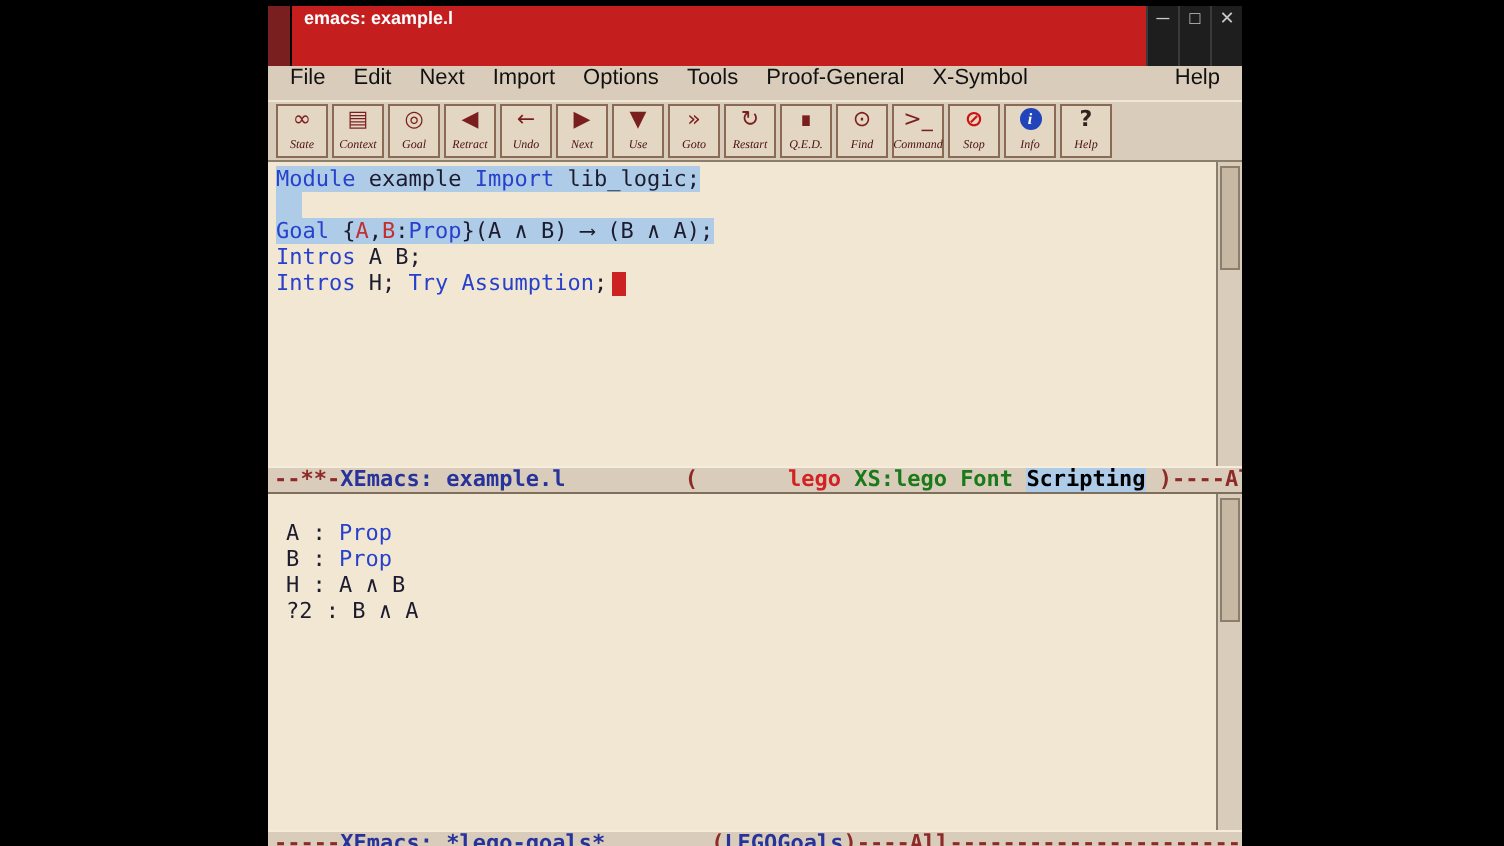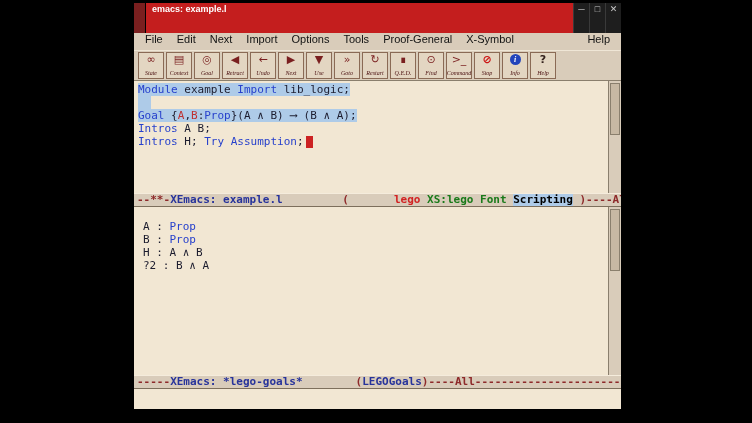--- a/index.html
+++ b/index.html
@@ -27,21 +27,21 @@
   .toolbar { height: 31px; display: flex; align-items: center; padding: 0 3px; border-top: 1px solid #efe6d6; border-bottom: 1px solid #8a7f6d; flex: 0 0 auto; }
   .tb-btn { width: 26px; height: 27px; margin: 0 1px; border: 1px solid #8a6a55; background: #e3d6c2; display: flex; flex-direction: column; align-items: center; justify-content: space-between; padding: 1px 0; flex: 0 0 auto; }
   .tb-icon { font-size: 11px; line-height: 12px; color: #7a1f1f; font-family: "DejaVu Sans", sans-serif; }
   [data-name="stop-icon"] { color: #cc1111; font-weight: bold; }
   [data-name="info-icon"] { background: #2244bb; color: #fff; border-radius: 50%; width: 11px; height: 11px; font-size: 8px; line-height: 11px; text-align: center; font-style: italic; font-weight: bold; font-family: "Liberation Serif", serif; }
   [data-name="help-icon"] { color: #33211c; font-weight: bold; }
   .tb-label { font-size: 6px; font-style: italic; font-family: "Liberation Serif", serif; color: #4a1010; line-height: 7px; white-space: nowrap; }
 
   
   .buffer { position: relative; background: var(--buffer-bg, #f2e7d3); overflow: hidden; font-family: "DejaVu Sans Mono", monospace; font-size: 11px; line-height: 13px; color: #1a1a1a; flex: 0 0 auto; }
-  .main-buffer { height: 112px; }
+  .main-buffer { height: 152px; }
   .goals-buffer { height: 168px; padding-left: 40px; }
   .buffer-text { position: absolute; left: 0; top: 0; right: 13px; bottom: 0; padding: 2px 0 0 4px; white-space: pre; overflow: hidden; }
   .goals-text { padding-top: 13px; padding-left: 9px; }
   .line { white-space: pre; }
   .c-kw { color: var(--keyword-blue, #2741cc); }
   .c-pl { color: #1c1c2e; }
   .c-var { color: var(--variable-red, #c03030); }
   .locked { background: var(--locked, #aecbe8); }
   .cursor { display: inline-block; width: 7px; height: 12px; background: var(--cursor, #cc2222); vertical-align: text-bottom; margin-left: 2px; }
 

